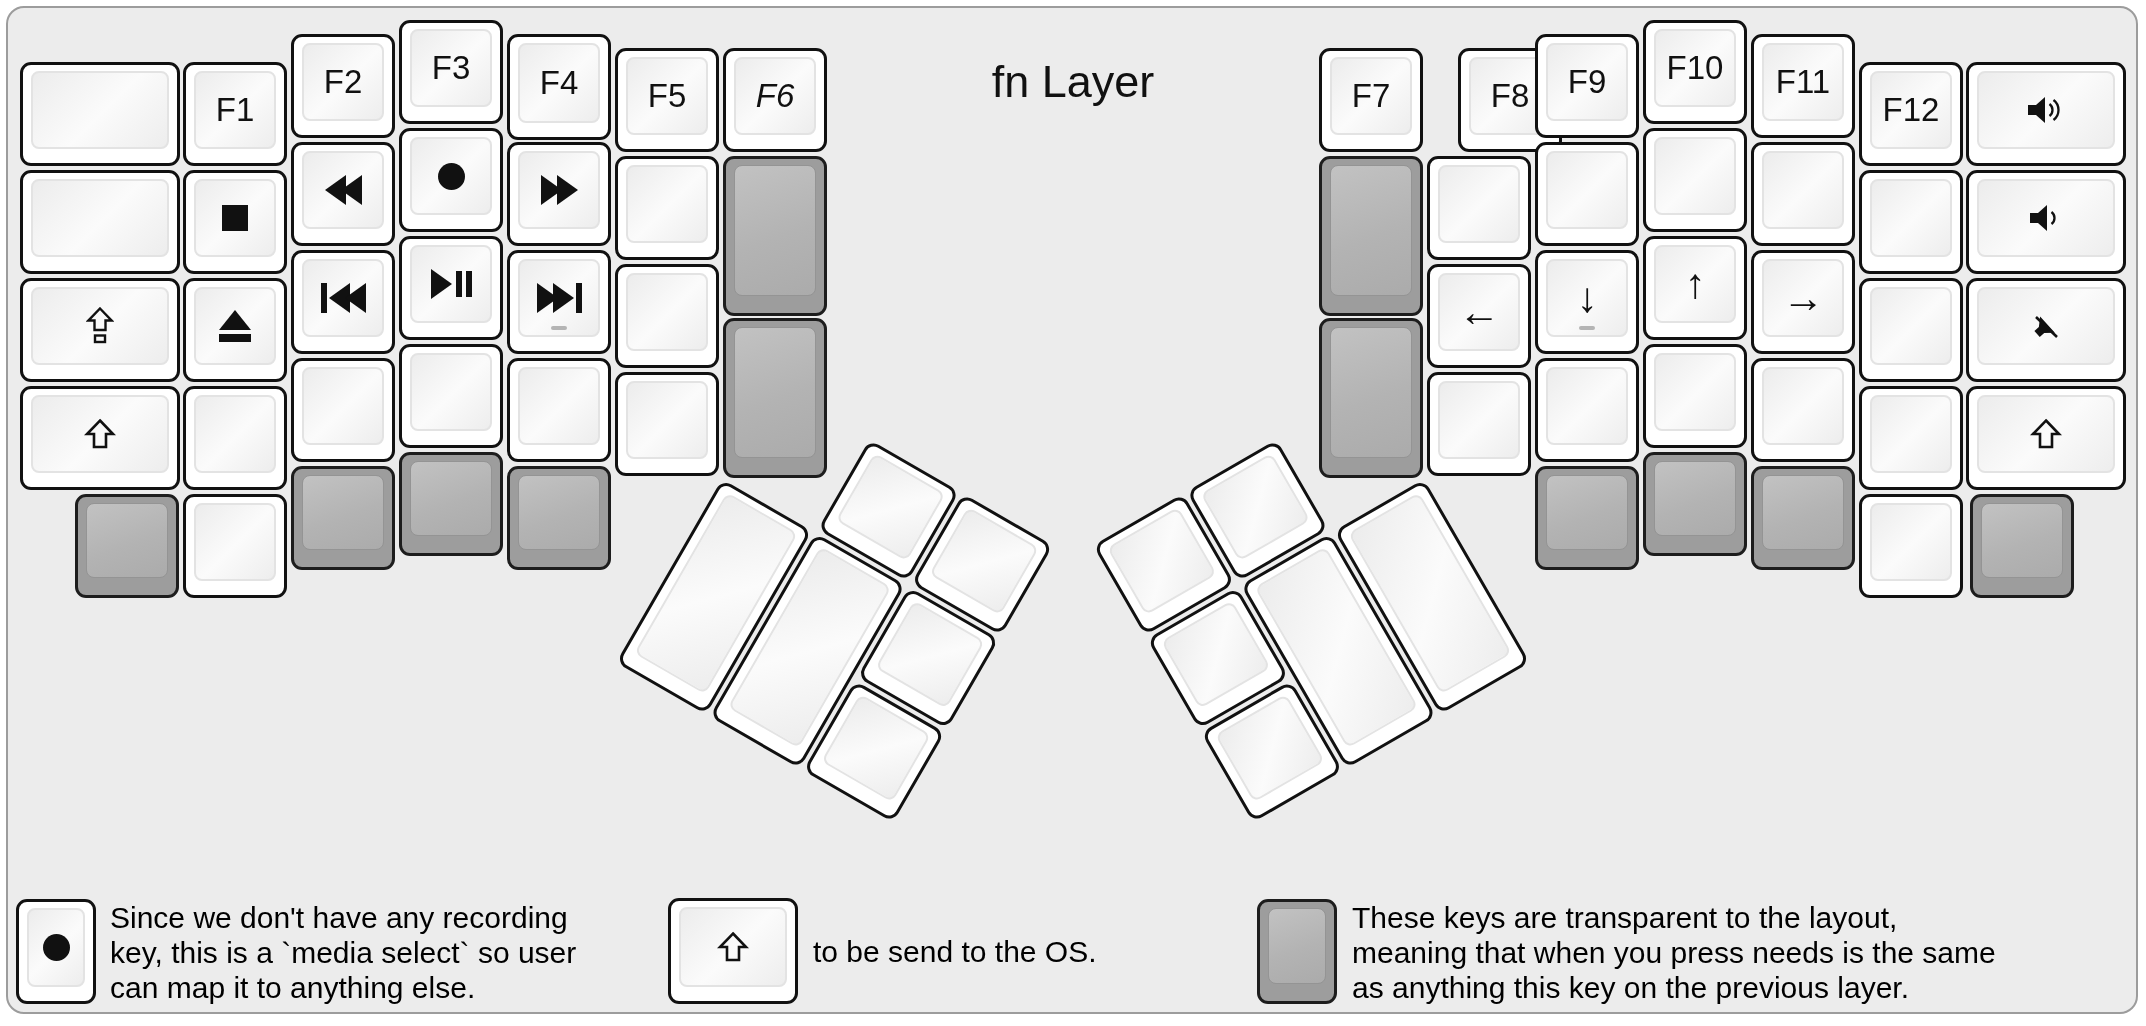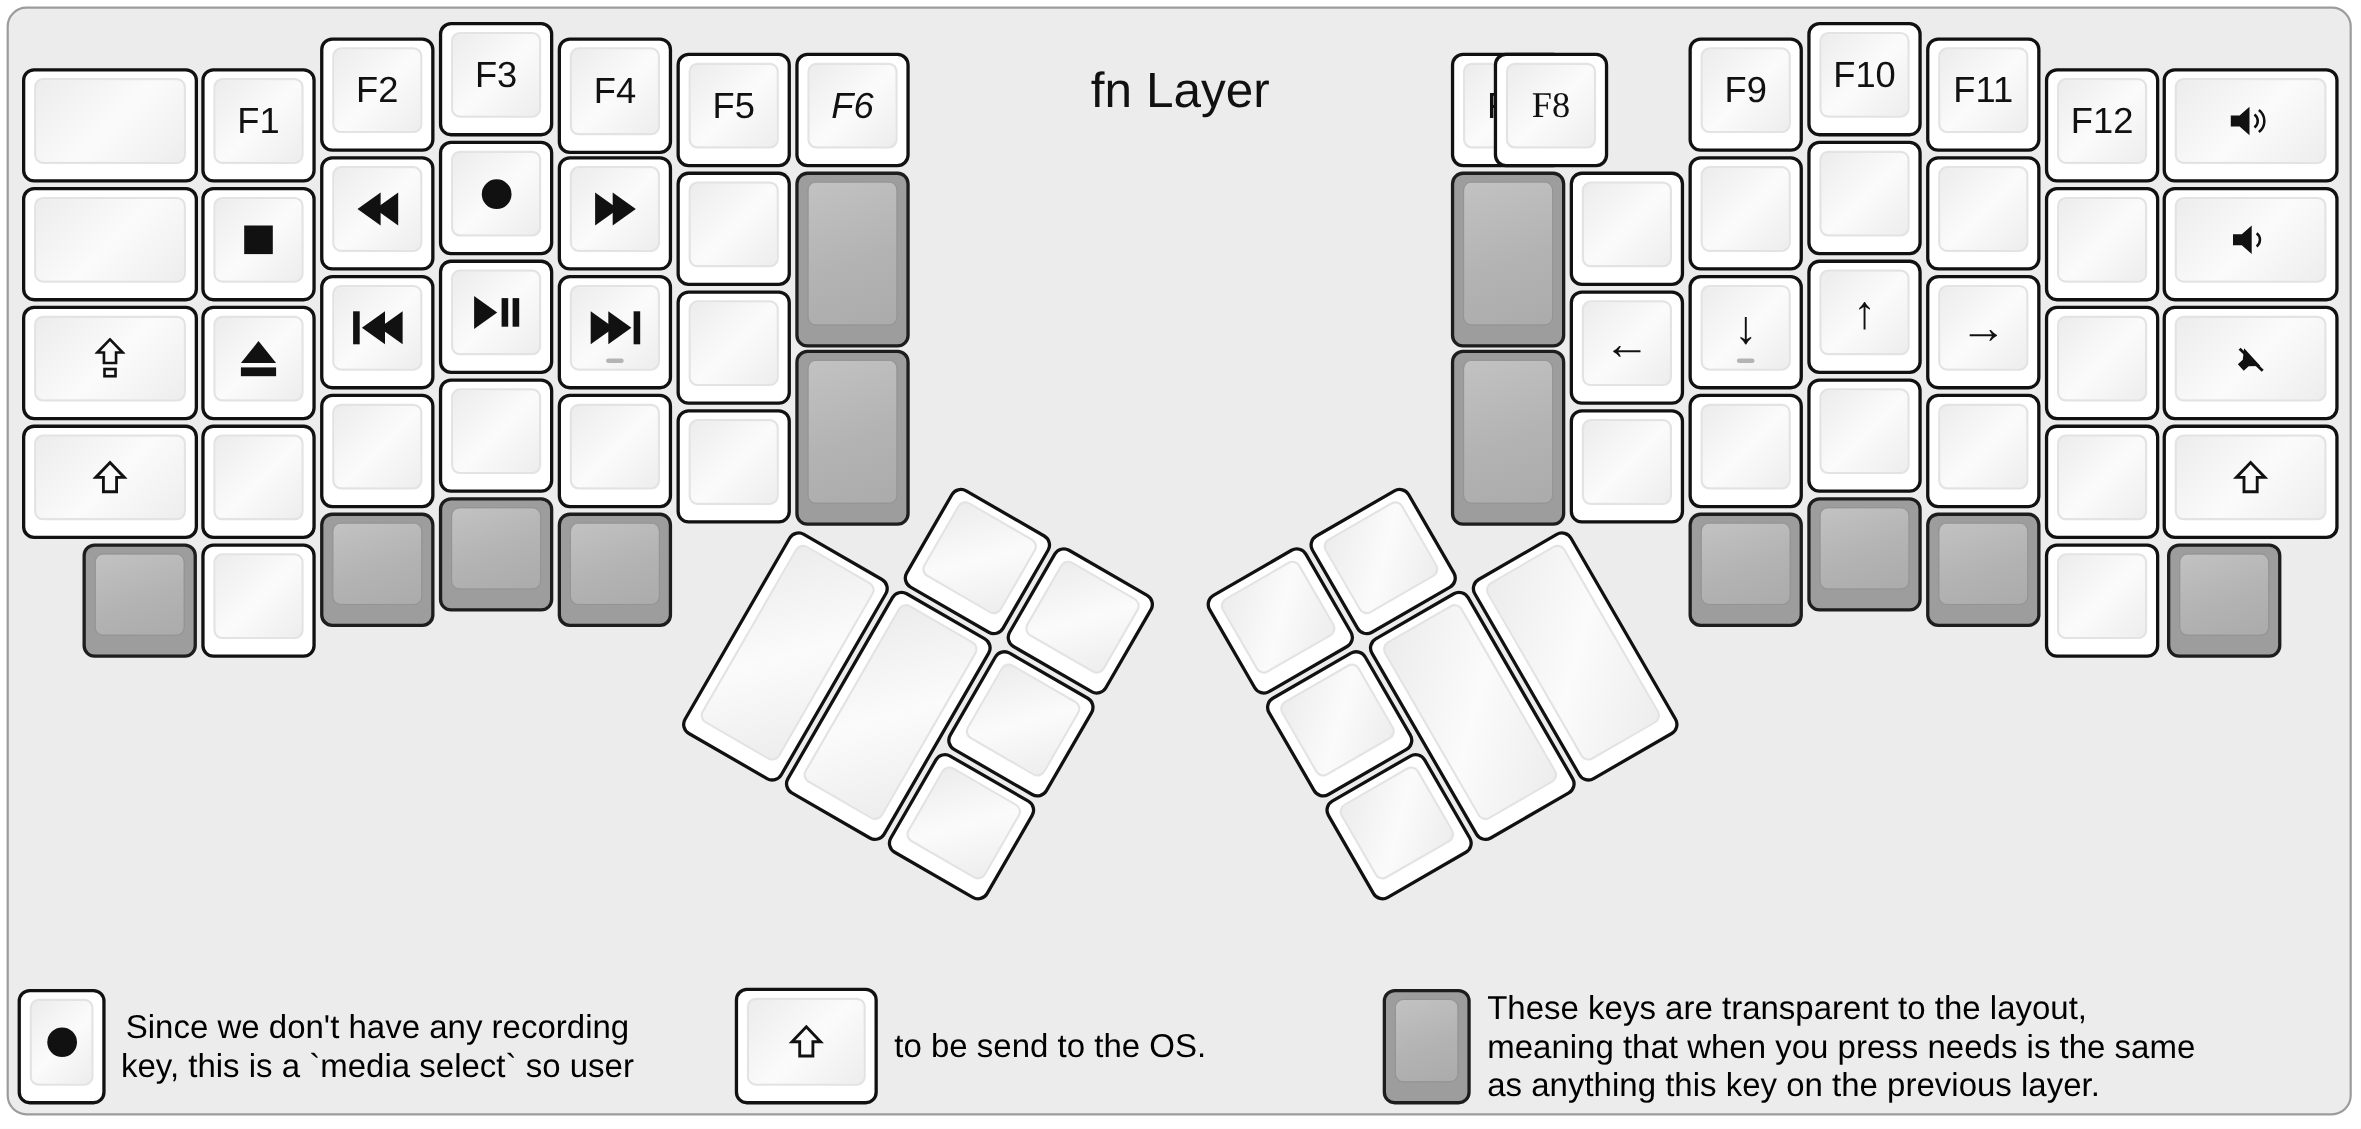--- a/index.html
+++ b/index.html
@@ -210,21 +210,21 @@
         <div class="top">
           <span class="flabel">F7</span>
         </div>
       </div>
       <div class="key gray" style="left: 1319px; top: 156px; width: 104px; height: 160px;">
         <div class="top"></div>
       </div>
       <div class="key gray" style="left: 1319px; top: 318px; width: 104px; height: 160px;">
         <div class="top"></div>
       </div>
-      <div class="key" style="left: 1358px; top: 48px; width: 104px; height: 104px; font-family: Liberation Serif, serif;">
+      <div class="key" style="left: 1458px; top: 48px; width: 104px; height: 104px;">
         <div class="top">
           <span class="flabel">F8</span>
         </div>
       </div>
       <div class="key" style="left: 1427px; top: 156px; width: 104px; height: 104px;">
         <div class="top"></div>
       </div>
       <div class="key" style="left: 1427px; top: 264px; width: 104px; height: 104px;">
         <div class="top">
           <span class="i-arrow">←</span>
@@ -385,23 +385,24 @@
           <div class="top"></div>
         </div>
       </div>
     </div>
   <div id="legend-root">
       <div class="key" style="left: 16px; top: 899px; width: 80px; height: 105px;">
         <div class="top">
           <div class="i-record"></div>
         </div>
       </div>
-      <div class="legend-text" style="left: 110px; top: 951.5px; text-align: center;">
+      <div class="legend-text" style="left: 110px; top: 951.5px;">
         <div>Since we don't have any recording</div>
         <div>key, this is a `media select` so user</div>
+        <div>can map it to anything else.</div>
       </div>
       <div class="key" style="left: 668px; top: 898px; width: 130px; height: 106px;">
         <div class="top">
           <svg width="32" height="32" viewBox="0 0 32 32">
             <path d="M16 2.5 L29 16 H22 V29 H10 V16 H3 Z" fill="none" stroke="#111" stroke-width="2.6"></path>
           </svg>
         </div>
       </div>
       <div class="legend-text" style="left: 813px; top: 951px;">
         <div>to be send to the OS.</div>

